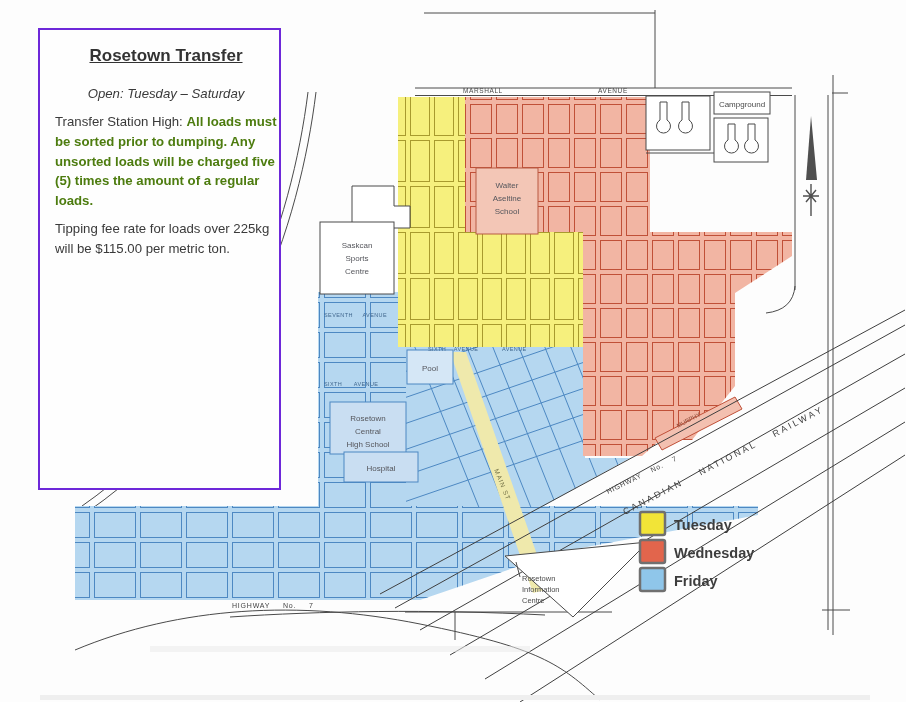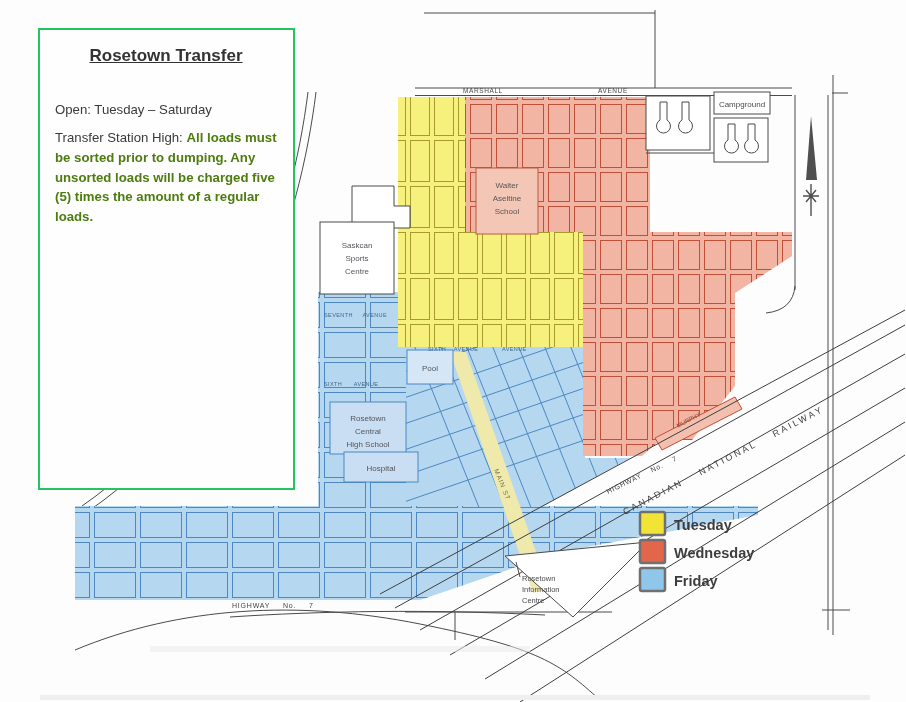--- a/index.html
+++ b/index.html
@@ -1,25 +1,25 @@
 <!DOCTYPE html>
 <html><head>
 <meta charset="utf-8">
 <style>
   html,body{margin:0;padding:0;background:#ffffff;}
   #page{position:relative;width:906px;height:702px;background:#fdfdfd;overflow:hidden;
         font-family:"Liberation Sans",sans-serif;}
   
   #info-box{position:absolute;left:38px;top:28px;width:222px;min-height:440px;
-            border:2px solid #22c55e;background:#fefefe;padding:8px 16px 10px 15px;
+            border:2px solid #6d28d9;background:#fefefe;padding:8px 2px 10px 15px;
             color:#3a3a3a;font-size:13.2px;line-height:1.5;}
   #info-box .title{text-align:center;font-size:17px;font-weight:bold;line-height:1.9;
                    text-decoration:underline;color:#333;margin:2px 0 6px 0;}
   #info-box p{margin:8px 0 0 0;}
-  #info-box p.center{margin-top:28px;}
+  #info-box p.center{text-align:center;margin-top:12px;font-style:italic;}
   #info-box b{color:#4d7c0f;}
   
   #map-svg{position:absolute;left:0;top:0;}
   .mapline{stroke:#4a4a4a;stroke-width:1;fill:none;}
   .bld{stroke:#4a4a4a;stroke-width:1;fill:#ffffff;}
   text{font-family:"Liberation Sans",sans-serif;}
   .bld-label{fill:#55565c;font-size:8px;text-anchor:middle;}
   .street-label{fill:#41688f;font-size:5.5px;letter-spacing:.4px;}
   .road-label{fill:#4a4a4a;font-size:6.5px;letter-spacing:.6px;}
   .legend-label{fill:#3d3d3d;font-size:14.5px;font-weight:bold;}
@@ -181,15 +181,16 @@
     <rect x="150" y="646" width="380" height="6" fill="#ebebeb" opacity="0.55"></rect>
     <rect x="40" y="695" width="830" height="5" fill="#efefef"></rect>
   </svg>
 
   <div id="info-box">
     <div class="title">
       <div>Rosetown Transfer</div>
     </div>
     <p class="center"><span>Open: Tuesday – Saturday</span></p>
     <p><span>Transfer Station High: </span><b>All loads must be sorted prior to dumping. Any unsorted loads will be charged five (5) times the amount of a regular loads.</b></p>
+    <p><span>Tipping fee rate for loads over 225kg will be $115.00 per metric ton.</span></p>
   </div>
 
 </div>
 
 </body></html>

